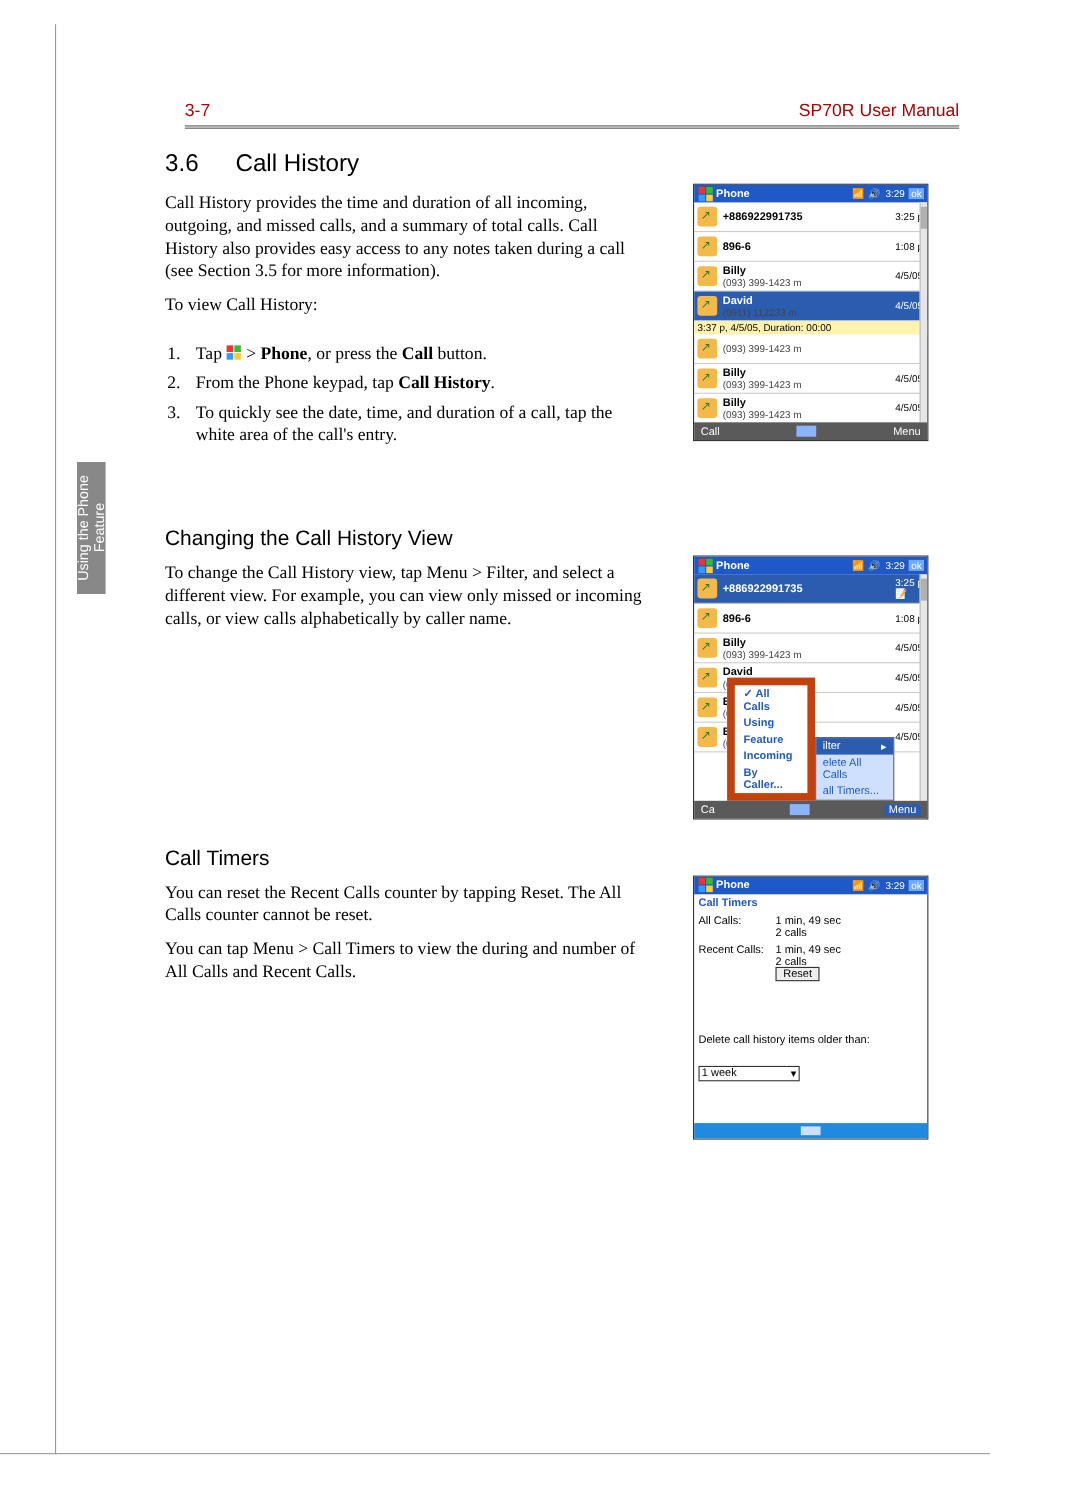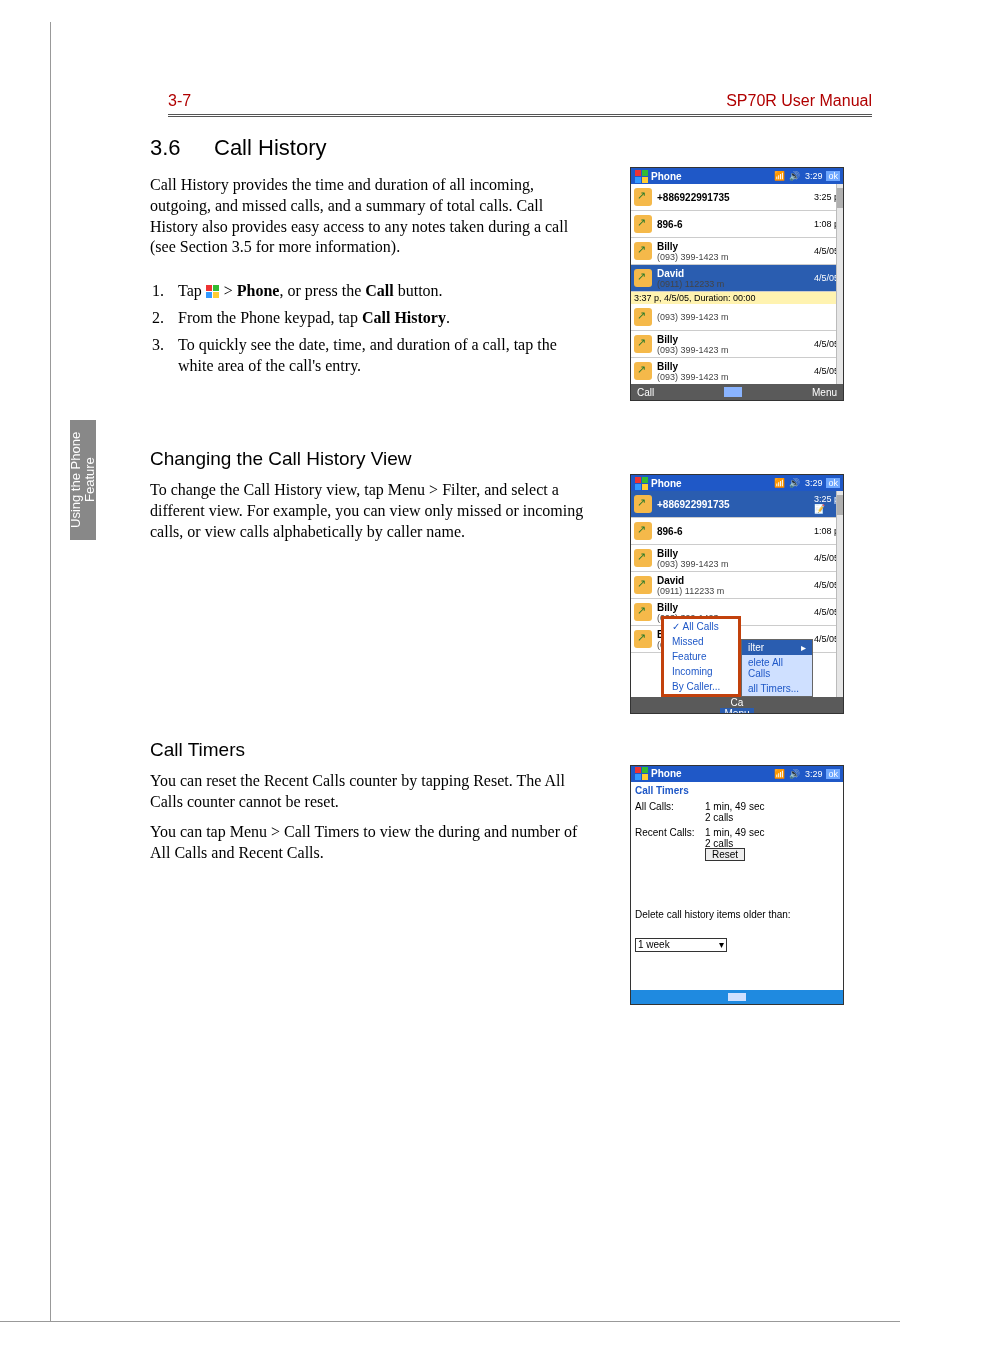--- a/index.html
+++ b/index.html
@@ -31,21 +31,21 @@
   .fig-icon { width: 18px; height: 18px; margin: 0 3px; background: #f5b94a; border-radius: 3px; position: relative; }
   .fig-icon::after { content: "↗"; color: #2a7a2a; font-size: 11px; position: absolute; left: 3px; top: 1px; }
   .fig-text { flex: 1; padding-left: 2px; }
   .fig-text .main { font-weight: bold; font-size: 10px; }
   .fig-text .sub { font-size: 9px; color: #444; }
   .fig-date { font-size: 9px; padding-right: 4px; white-space: nowrap; }
   .fig-selected { background: #2a5db0; color: #fff; }
   .fig-yellow { background: #fff3b0; font-size: 9px; padding: 1px 3px; }
   .fig-softbar { height: 16px; background: #5a5a5a; color: #fff; display: flex; justify-content: space-between; align-items: center; padding: 0 6px; font-size: 10px; }
   .fig-softbar .mid { width: 18px; height: 10px; background: #8ab4ff; }
-  .fig2-menu { position: absolute; background: #fff; border: 3px solid #c2410c; font-size: 10px; }
+  .fig2-menu { position: absolute; background: #fff; border: 7px solid #c2410c; font-size: 10px; font-weight: bold; }
   .fig2-menu .m-item { padding: 2px 8px; color: #1f58c7; }
   .fig2-menu .m-item.check::before { content: "✓ "; }
   .fig2-submenu { position: absolute; background: #cfe0ff; border: 1px solid #666; font-size: 10px; }
   .fig2-submenu .head { background: #2a5db0; color: #fff; padding: 2px 6px; }
   .fig2-submenu .m-item { padding: 2px 6px; color: #1f58c7; }
   .fig3-subtitle { color: #1f58c7; font-weight: bold; font-size: 10px; padding: 3px 4px; }
   .fig3-row { font-size: 10px; padding: 2px 4px; display: flex; }
   .fig3-row .lab { width: 70px; }
   .fig3-btn { border: 1px solid #333; padding: 0 6px; font-size: 10px; margin-top: 2px; background: #eee; }
   .fig3-select { border: 1px solid #333; font-size: 10px; width: 92px; height: 14px; padding: 0 2px; display: flex; justify-content: space-between; align-items: center; margin: 18px 4px; }
@@ -75,20 +75,21 @@
 Feature</span>
   </div>
 
   <div class="content">
 
     <div class="block">
       <div class="sec-title">
         <span class="num">3.6</span><span>Call History</span>
       </div>
       <p class="para">Call History provides the time and duration of all incoming, outgoing, and missed calls, and a summary of total calls. Call History also provides easy access to any notes taken during a call (see Section 3.5 for more information).</p>
+      <p class="para">To view Call History:</p>
       <ol class="steps">
         <li>
           <span>Tap </span><span class="win-icon"><span style="background:#e33"></span><span style="background:#3b3"></span><span style="background:#39f"></span><span style="background:#fc3"></span></span><span> &gt; </span><b>Phone</b><span>, or press the </span><b>Call</b><span> button.</span>
         </li>
         <li>
           <span>From the Phone keypad, tap </span><b>Call History</b><span>.</span>
         </li>
         <li>To quickly see the date, time, and duration of a call, tap the white area of the call's entry.</li>
       </ol>
 
@@ -255,31 +256,31 @@
                 <div class="sub">(093) 399-1423 m</div>
               </div>
               <div class="fig-date">4/5/05</div>
             </div>
           </div>
         <div class="scrollhint">
             <div class="thumb"></div>
           </div>
         <div class="fig2-menu" style="left:30px; bottom:16px; width:80px;" id="fig2-menu">
             <div class="m-item check">All Calls</div>
-            <div class="m-item">Missed</div>
+            <div class="m-item">Using</div>
             <div class="m-item">Feature</div>
             <div class="m-item">Incoming</div>
             <div class="m-item">By Caller...</div>
           </div>
         <div class="fig2-submenu" style="left:110px; bottom:16px; width:72px;">
           <div class="head"><span>ilter</span> <span style="float:right">▸</span></div>
           <div class="m-item">elete All Calls</div>
           <div class="m-item">all Timers...</div>
         </div>
-        <div class="fig-softbar" style="position:absolute;bottom:0;left:0;right:0;flex-direction:column;">
+        <div class="fig-softbar" style="position:absolute;bottom:0;left:0;right:0;">
           <span>Ca</span>
           <span class="mid"></span>
           <span style="background:#2a5db0;padding:0 4px;">Menu</span>
         </div>
       </div>
     </div>
 
     <div class="block" style="margin-top:196px;">
       <div class="sub-head">Call Timers</div>
       <p class="para">

